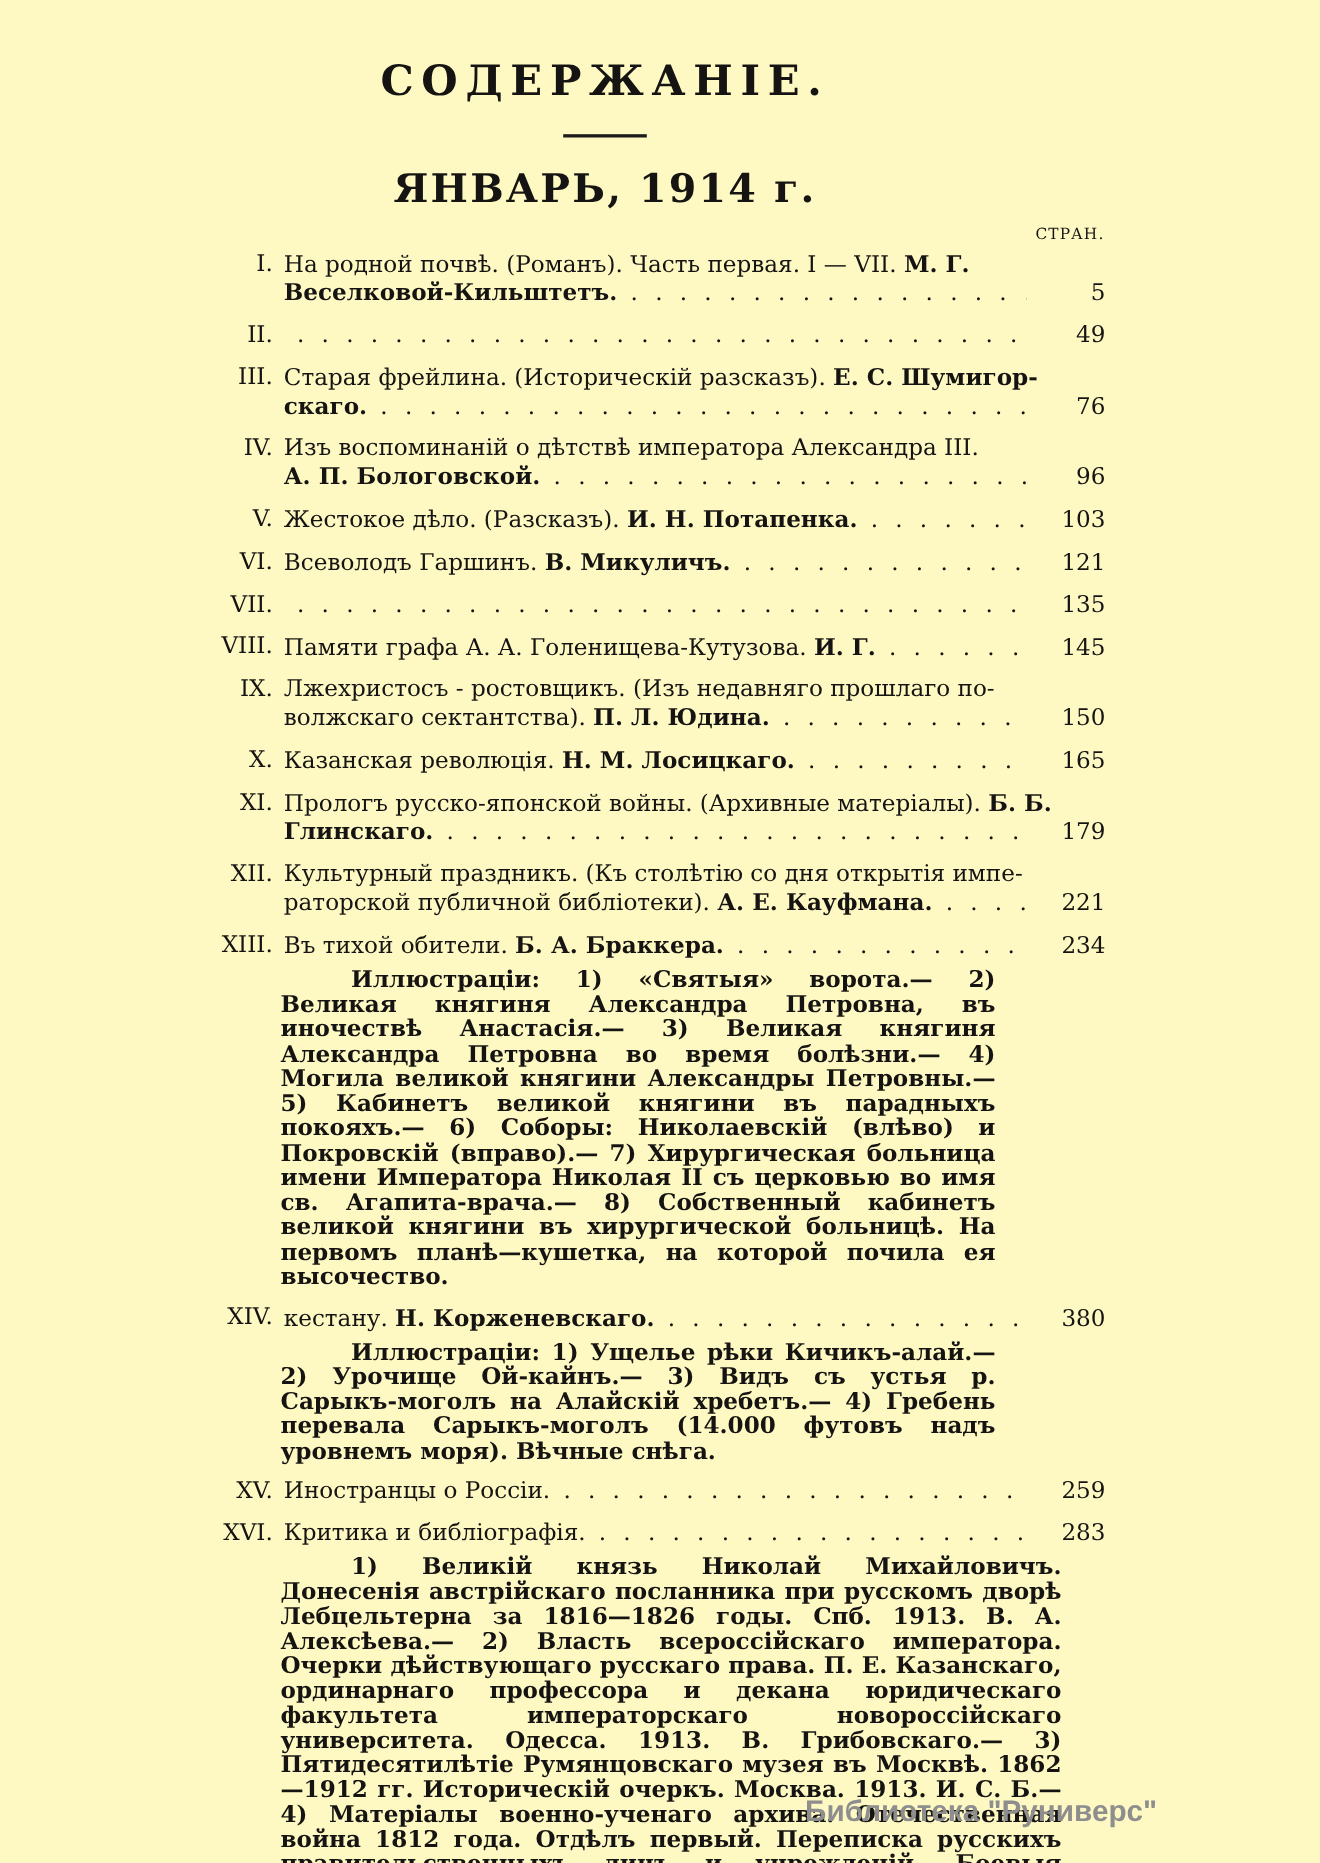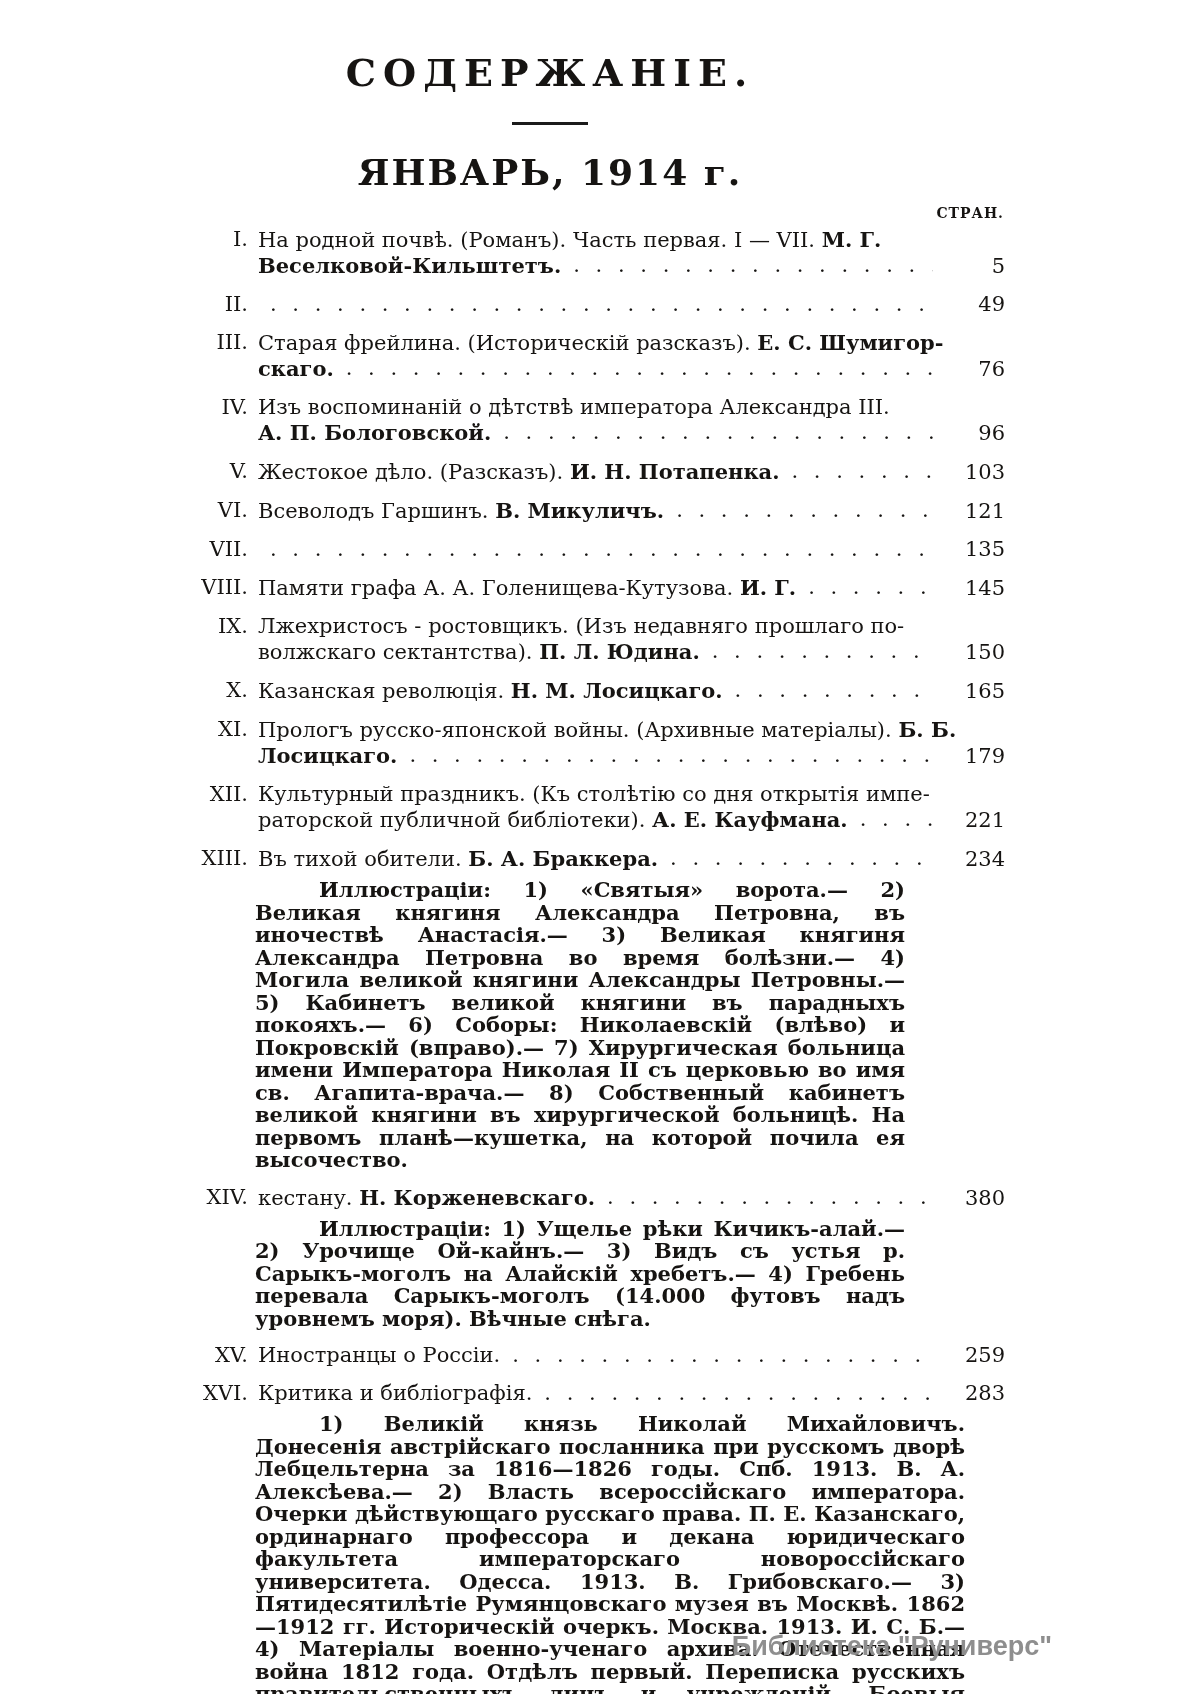--- a/index.html
+++ b/index.html
@@ -1,35 +1,35 @@
 <!DOCTYPE html>
 <html><head>
 <meta charset="utf-8">
 <style>
   html,body { margin:0; padding:0; background:#e8e8e8; }
   .page {
     width:1200px; height:1694px; margin:0 auto; position:relative; overflow:hidden;
-    background:#ffffff; color:#161412;
+    background:#fef9c3; color:#161412;
     font-family:"DejaVu Serif", serif;
   }
   .header { padding-top:50px; width:1100px; text-align:center; }
   .title { font-size:38px; font-weight:bold; letter-spacing:7px; }
   .title-rule { width:76px; height:3px; background:#1b1b1b; margin:27px auto 0 auto; }
   .issue { margin-top:26px; font-size:36px; font-weight:bold; letter-spacing:2px; }
   .page-col-label {
     margin:12px 196px 6px 0; text-align:right;
-    font-size:14px; font-weight:bold; letter-spacing:1px;
+    font-size:14px; font-weight:normal; letter-spacing:1px;
   }
   .toc { margin:0 195px 0 180px; }
   .item { margin-bottom:13px; }
   .row { position:relative; padding-left:78px; padding-right:72px; font-size:21px; line-height:25px; }
   .num { position:absolute; left:0; top:0; width:68px; text-align:right; }
   .page-num { position:absolute; right:0; bottom:0; width:70px; text-align:right; }
   .line .txt { white-space:nowrap; }
-  .line.leaderline { display:flex; align-items:flex-start; }
+  .line.leaderline { display:flex; align-items:flex-end; }
   .leader { flex:1 1 auto; overflow:hidden; white-space:nowrap; letter-spacing:4.5px; margin-left:12px; }
   .note {
     font-size:21px; line-height:22.5px; font-weight:bold; text-align:justify;
     text-indent:64px; margin:7px 100px 4px 75px;
   }
   .note.wide { margin-right:40px; }
   .watermark {
     position:absolute; right:148px; bottom:32px;
     font-family:"Liberation Sans", sans-serif; font-size:27px; font-weight:bold; color:#8e8e8e;
   }
@@ -169,21 +169,21 @@
           </div>
           <div class="page-num">165</div>
         </div>
       </div>
       <div class="item">
         <div class="row">
           <div class="num">XI.</div>
           <div class="body">
             <div class="line"><span class="txt"><span>Прологъ русско-японской войны. (Архивные матеріалы). </span><b>Б. Б.</b></span></div>
             <div class="line leaderline">
-              <span class="txt"><b>Лосицкаго.</b></span>
+              <span class="txt"><b>Глинскаго.</b></span>
               <span class="leader">. . . . . . . . . . . . . . . . . . . . . . . . . . . . . . . . . . . . . . . . . . . . . . . . . . . . . . . . . . . . </span>
             </div>
           </div>
           <div class="page-num">179</div>
         </div>
       </div>
       <div class="item">
         <div class="row">
           <div class="num">XII.</div>
           <div class="body">

